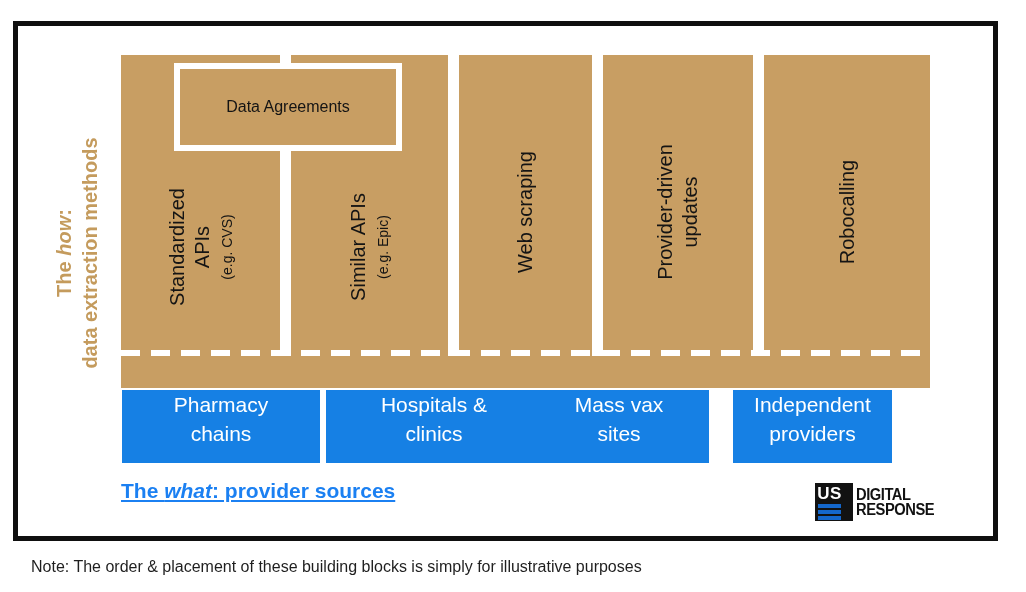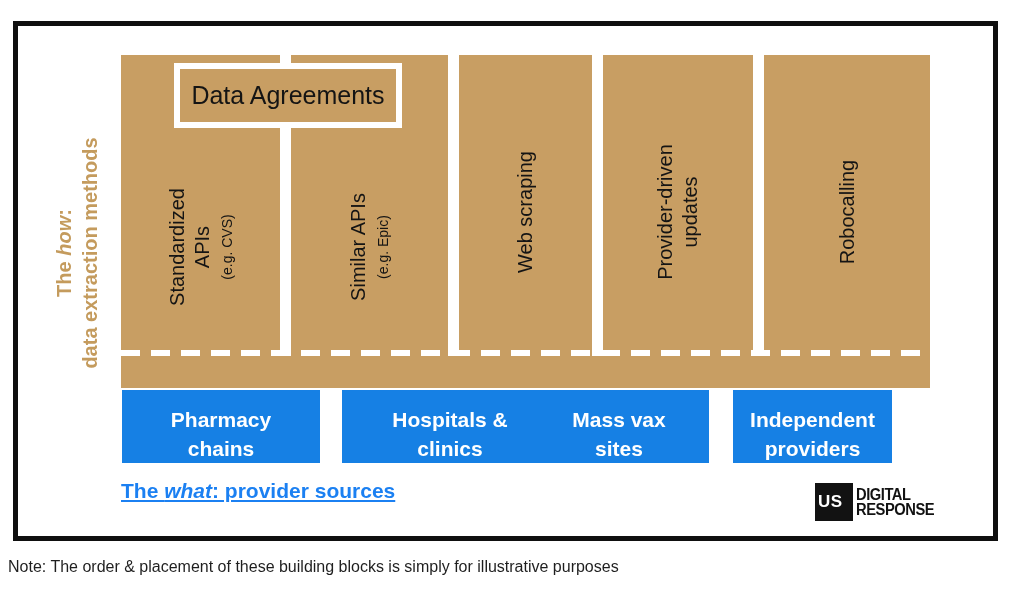--- a/index.html
+++ b/index.html
@@ -24,48 +24,48 @@
 
   
   .m-label { position:absolute; width:280px; text-align:center;
              transform:translate(-50%,-50%) rotate(-90deg);
              color:#141414; font-size:20px; line-height:25px; white-space:pre-line; z-index:2; }
   .m-label .sub { display:block; font-size:14px; line-height:18px; margin-top:3px; white-space:pre-line; }
   .m1 { left:200px; top:247px; } .m2 { left:369px; top:247px; }
   .m3 { left:525px; top:212px; } .m4 { left:678px; top:212px; } .m5 { left:847px; top:212px; }
 
   
-  .da-box { position:absolute; left:174px; top:63px; width:228px; height:65px;
+  .da-box { position:absolute; left:174px; top:63px; width:228px; height:88px;
             background:#c89e63; border:6px solid #fff; z-index:3;
             display:flex; align-items:center; justify-content:center;
-            color:#141414; font-size:25px; }
+            color:#141414; font-size:16px; }
 
   
   .src-box { position:absolute; top:390px; height:73px; background:#1680e4;
-             display:flex; align-items:flex-end; justify-content:center; text-align:center;
-             color:#fff; font-weight:bold; font-size:21px; line-height:29px; white-space:pre-line; }
-  .s1 { left:122px; width:198px; } .s2 { left:342px; width:216px; }
+             display:flex; align-items:flex-start; justify-content:center; text-align:center;
+             color:#fff; font-weight:normal; font-size:21px; line-height:29px; white-space:pre-line; }
+  .s1 { left:122px; width:198px; } .s2 { left:326px; width:216px; }
   .s3 { left:529px; width:180px; } .s4 { left:733px; width:159px; }
 
   
   .what-caption { position:absolute; left:121px; top:479px; color:#1b80f2;
                   font-weight:bold; font-size:21px;text-decoration:underline; }
   .what-caption em { font-style:italic; }
 
   
   .logo { position:absolute; left:815px; top:483px; display:flex; align-items:center; gap:3px; }
-  .logo-mark { width:38px; height:38px; background:#121212; display:flex; 
+  .logo-mark { width:38px; height:38px; background:#121212; display:flex; flex-direction:column;
                align-items:center; justify-content:flex-start; padding:2px 12px 3px 3px; }
   .logo-mark .us { color:#fff; font-weight:bold; font-size:17px; line-height:18px; letter-spacing:0.5px; }
   .logo-stripes { width:100%; display:flex; flex-direction:column; gap:2px; margin-top:1px; }
   .logo-stripes div { height:4px; width:100%; background:#1467cb; }
   .logo-word { color:#121212; font-weight:800; font-size:16px; line-height:15px;
                letter-spacing:-0.5px; transform:scaleX(0.92); transform-origin:left center; }
 
-  .note { position:absolute; left:8px; top:558px; color:#1f1f1f; font-size:16px; }
+  .note { position:absolute; left:31px; top:558px; color:#1f1f1f; font-size:16px; }
 </style>
 </head>
 <body>
 
 <div class="stage">
 
   <div class="frame"></div>
 
   <div class="how-axis">
     <div><span>The </span><em>how</em><span>:</span></div>

